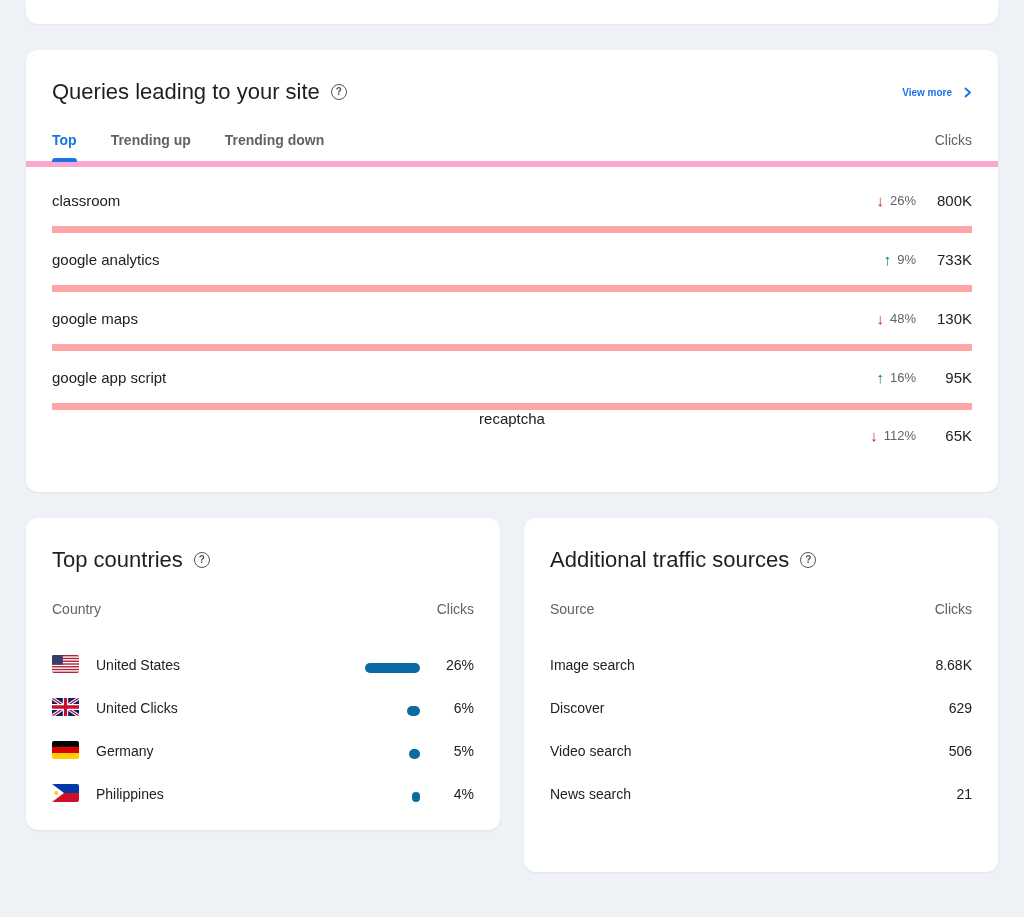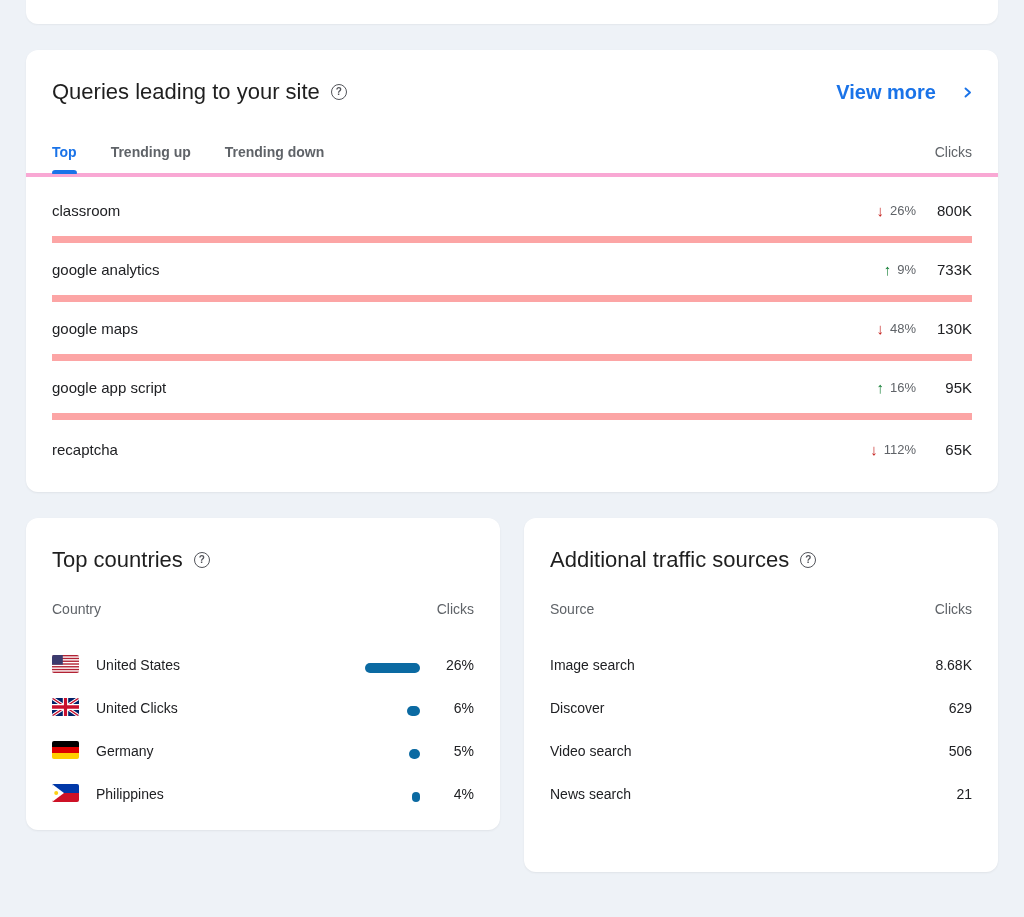--- a/index.html
+++ b/index.html
@@ -34,27 +34,27 @@
     line-height: 28px;
     text-align: center;
   }
   .help-icon {
     width: 16px; height: 16px; border: 1.4px solid #52545a; border-radius: 50%;
     display: inline-flex; align-items: center; justify-content: center;
     font-size: 10px; color: #52545a; font-weight: 700; cursor: pointer;
     line-height: 1; flex: 0 0 auto;
   }
   .view-more {
-    display: flex; align-items: center; gap: 28px;
-    color: #1a73e8; font-size: 20px; font-weight: 600; cursor: pointer;
+    display: flex; align-items: center; gap: 12px;
+    color: #1a73e8; font-size: 10px; font-weight: 600; cursor: pointer;
   }
   .tabs-row {
     display: flex; align-items: flex-end;
-    margin-top: 32px; padding: 0 26px;
-    border-bottom: 4px solid #f9a8d4;
+    margin-top: 20px; padding: 0 26px;
+    border-bottom: 6px solid #f9a8d4;
     position: relative;
   }
   .tab {
     font-size: 14px; font-weight: 600; color: #5f6368;
     padding: 6px 0 13px; margin-right: 34px;
     position: relative; cursor: pointer;
   }
   .tab.active { color: #1a73e8; }
   .tab.active::after {
     content: ""; position: absolute; left: 0; bottom: -1px;
@@ -64,21 +64,21 @@
   .tabs-clicks {
     margin-left: auto; font-size: 14px; color: #5f6368;
     padding-bottom: 13px; font-weight: 400;
   }
   .query-rows { padding: 7px 0 0; }
   .query-row {
     margin: 0 26px; min-height: 59px;
     display: flex; align-items: center;
     border-bottom: 7px solid #fca5a5;
   }
-  .query-row:last-child { border-bottom: none; }
+  .query-row:last-child { border-bottom: none; flex-direction: column; }
   .query-text { font-size: 15px; color: #202124; }
   .row-right { margin-left: auto; display: flex; align-items: center; }
   .trend { display: flex; align-items: center; gap: 6px; font-size: 13px; color: #5f6368; }
   .trend-arrow { font-size: 15px; line-height: 1; }
   .trend-arrow.down { color: #c5221f; }
   .trend-arrow.up { color: #188038; }
   .clicks-value { width: 56px; text-align: right; font-size: 15px; color: #202124; }
   
   .bottom-grid {
     margin: 26px 26px 0;

